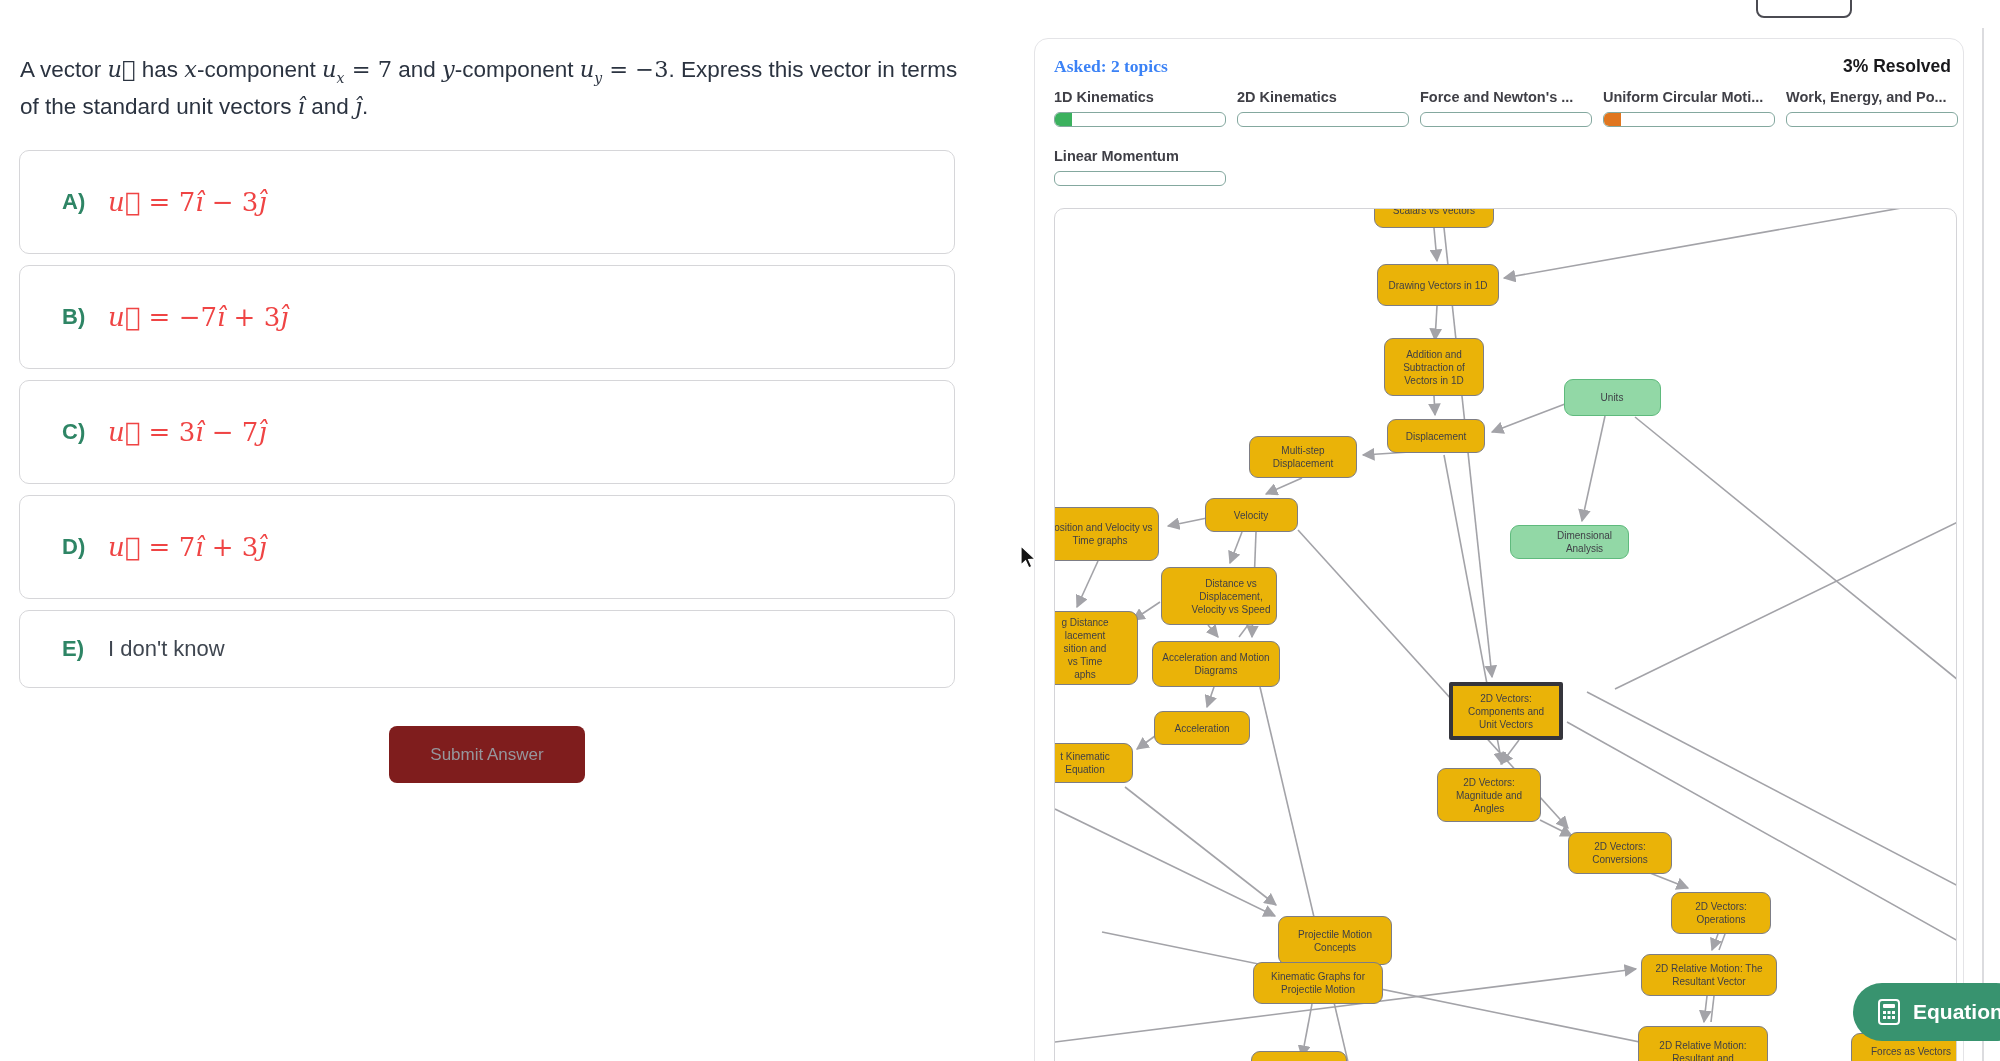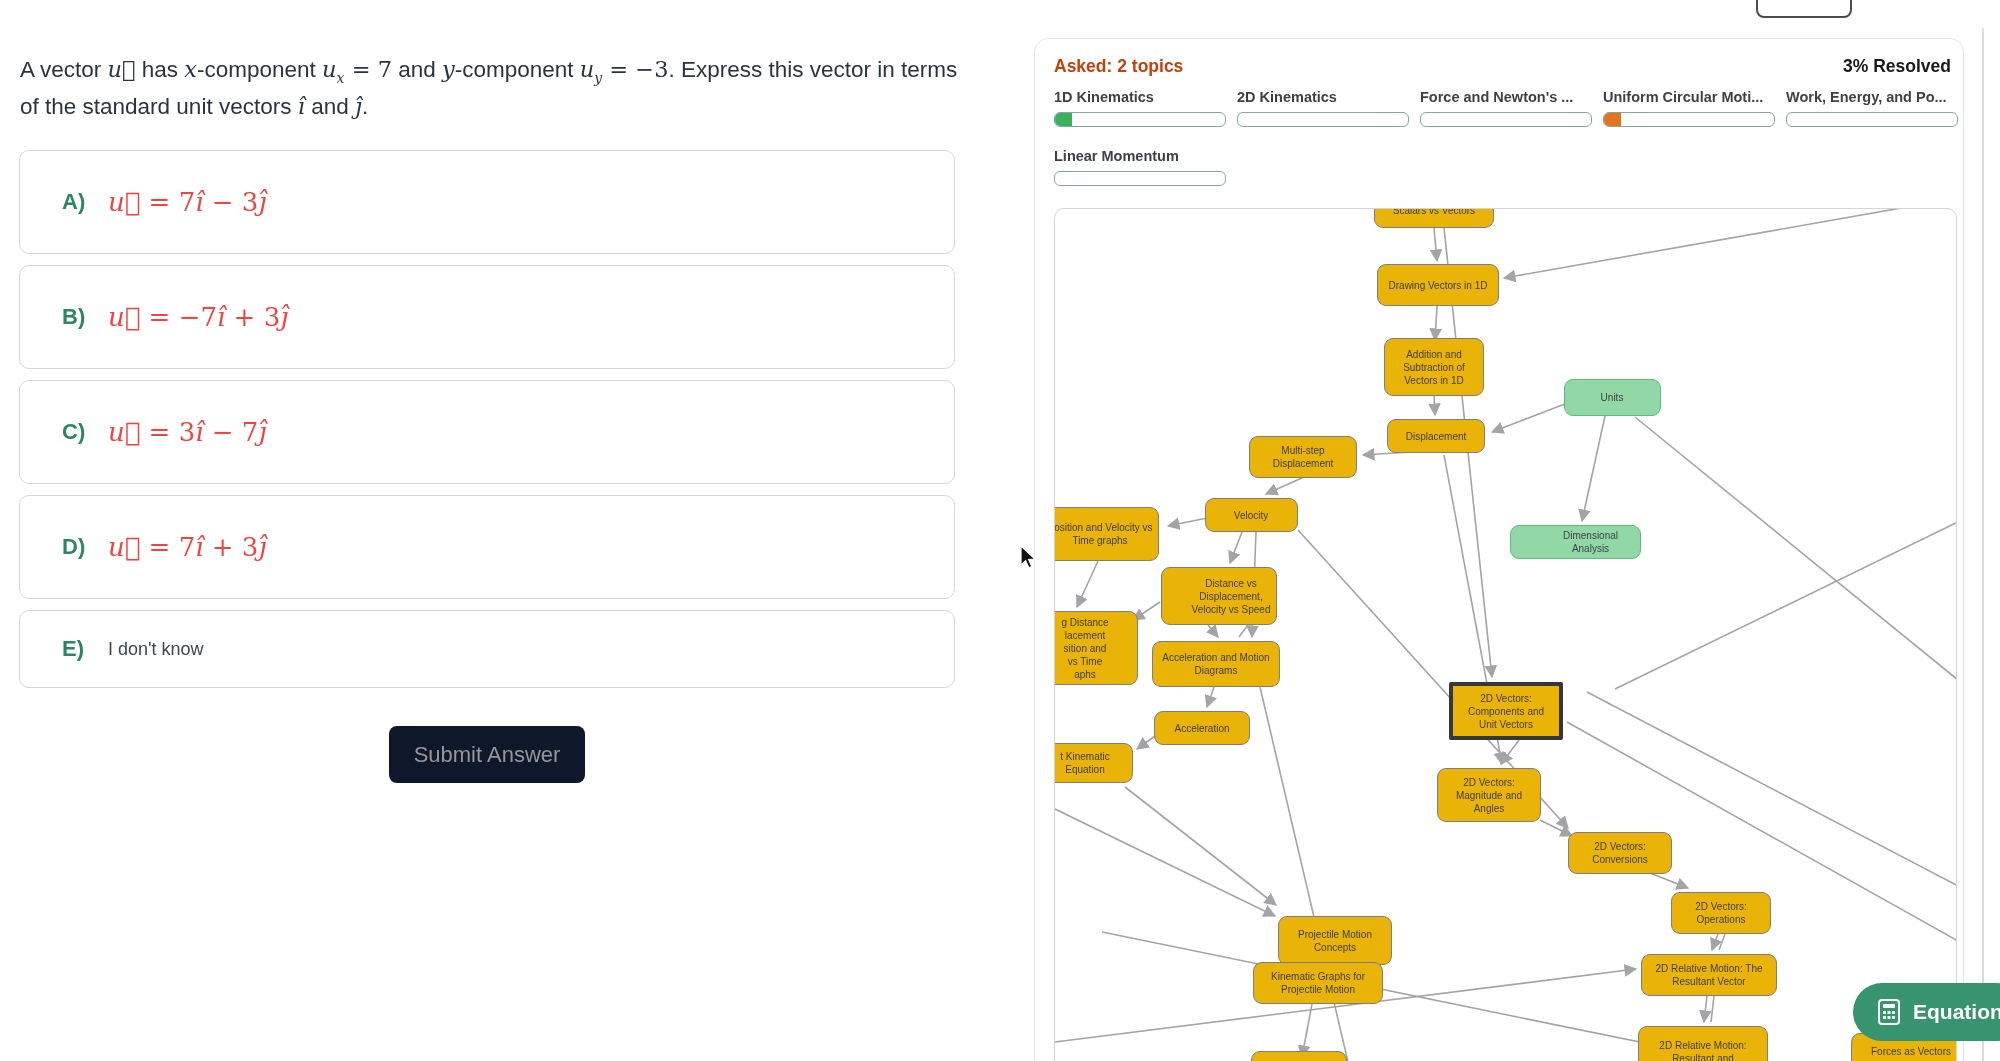--- a/index.html
+++ b/index.html
@@ -20,32 +20,32 @@
   .option{
     box-sizing:border-box;width:100%;height:104px;margin-bottom:11px;
     background:#fff;border:1px solid #d6d6d9;border-radius:10px;
     display:flex;align-items:center;padding-left:42px;cursor:pointer;
   }
   .option.short{height:78px;}
   .opt-letter{
     font-weight:bold;font-size:22px;color:#2e8565;width:46px;flex:0 0 auto;
   }
   .opt-formula{font-size:26px;color:#ef4444;}
-  .opt-text{font-size:18px;color:#3f4650;}
+  .opt-text{font-size:22px;color:#3f4650;}
   #submit{
     position:absolute;left:389px;top:726px;width:196px;height:57px;
-    background:#0f172a;border:none;border-radius:8px;
-    color:#96969c;font-size:22px;font-family:"Liberation Sans",sans-serif;
+    background:#7f1d1d;border:none;border-radius:8px;
+    color:#96969c;font-size:17px;font-family:"Liberation Sans",sans-serif;
   }
   
   #card{
     position:absolute;left:1034px;top:38px;width:930px;height:1100px;
     box-sizing:border-box;background:#fff;border:1.5px solid #e4e4e7;border-radius:14px;
   }
-  #asked{position:absolute;left:19px;top:17px;font-size:17.5px;font-weight:bold;color:#c2410c;}
+  #asked{position:absolute;left:19px;top:17px;font-size:17.5px;font-weight:bold;color:#3b82f6;font-family:Liberation Serif, serif;}
   #resolved{position:absolute;right:12px;top:17px;font-size:17.5px;font-weight:bold;color:#18181b;}
   #topics-grid{
     position:absolute;left:19px;top:50px;
     display:grid;grid-template-columns:repeat(5,172px);column-gap:11px;row-gap:21px;
   }
   .topic-label{font-size:14.5px;font-weight:bold;color:#3f3f46;margin-bottom:7px;white-space:nowrap;overflow:hidden;}
   .track{
     box-sizing:border-box;width:172px;height:15px;background:#fff;
     border:1.5px solid #84a89f;border-radius:6px;overflow:hidden;
   }
@@ -204,21 +204,21 @@
     </svg>
     <div id="nodes">
         <div class="node" style="left: 319px; top: -17px; width: 120px; height: 36px;">Scalars vs Vectors</div>
         <div class="node" style="left: 322px; top: 55px; width: 122px; height: 42px;">Drawing Vectors in 1D</div>
         <div class="node" style="left: 329px; top: 129px; width: 100px; height: 58px;">Addition and Subtraction of Vectors in 1D</div>
         <div class="node green" style="left: 508.5px; top: 169.5px; width: 97px; height: 37px;">Units</div>
         <div class="node" style="left: 332px; top: 210px; width: 98px; height: 34px;">Displacement</div>
         <div class="node" style="left: 194px; top: 227px; width: 108px; height: 42px;">Multi-step Displacement</div>
         <div class="node" style="left: 149.5px; top: 289px; width: 93px; height: 34px;">Velocity</div>
         <div class="node" style="left: -14px; top: 298px; width: 118px; height: 54px;">Position and Velocity vs Time graphs</div>
-        <div class="node green" style="left: 454.5px; top: 316px; width: 131px; height: 34px; padding-left: 36px;">Dimensional Analysis</div>
+        <div class="node green" style="left: 454.5px; top: 316px; width: 119px; height: 34px; padding-left: 36px;">Dimensional Analysis</div>
         <div class="node" style="left: 106px; top: 358px; width: 116px; height: 58px; padding-left: 29px;">Distance vs Displacement, Velocity vs Speed</div>
         <div class="node" style="left: -22.5px; top: 402px; width: 105px; height: 74px;">g Distance
 lacement
 sition and
 vs Time
 aphs</div>
         <div class="node" style="left: 97px; top: 432px; width: 128px; height: 46px;">Acceleration and Motion Diagrams</div>
         <div class="node bold" style="left: 394px; top: 473px; width: 114px; height: 58px;">2D Vectors: Components and Unit Vectors</div>
         <div class="node" style="left: 99px; top: 502px; width: 96px; height: 34px;">Acceleration</div>
         <div class="node" style="left: -18px; top: 534px; width: 96px; height: 40px;">t Kinematic

